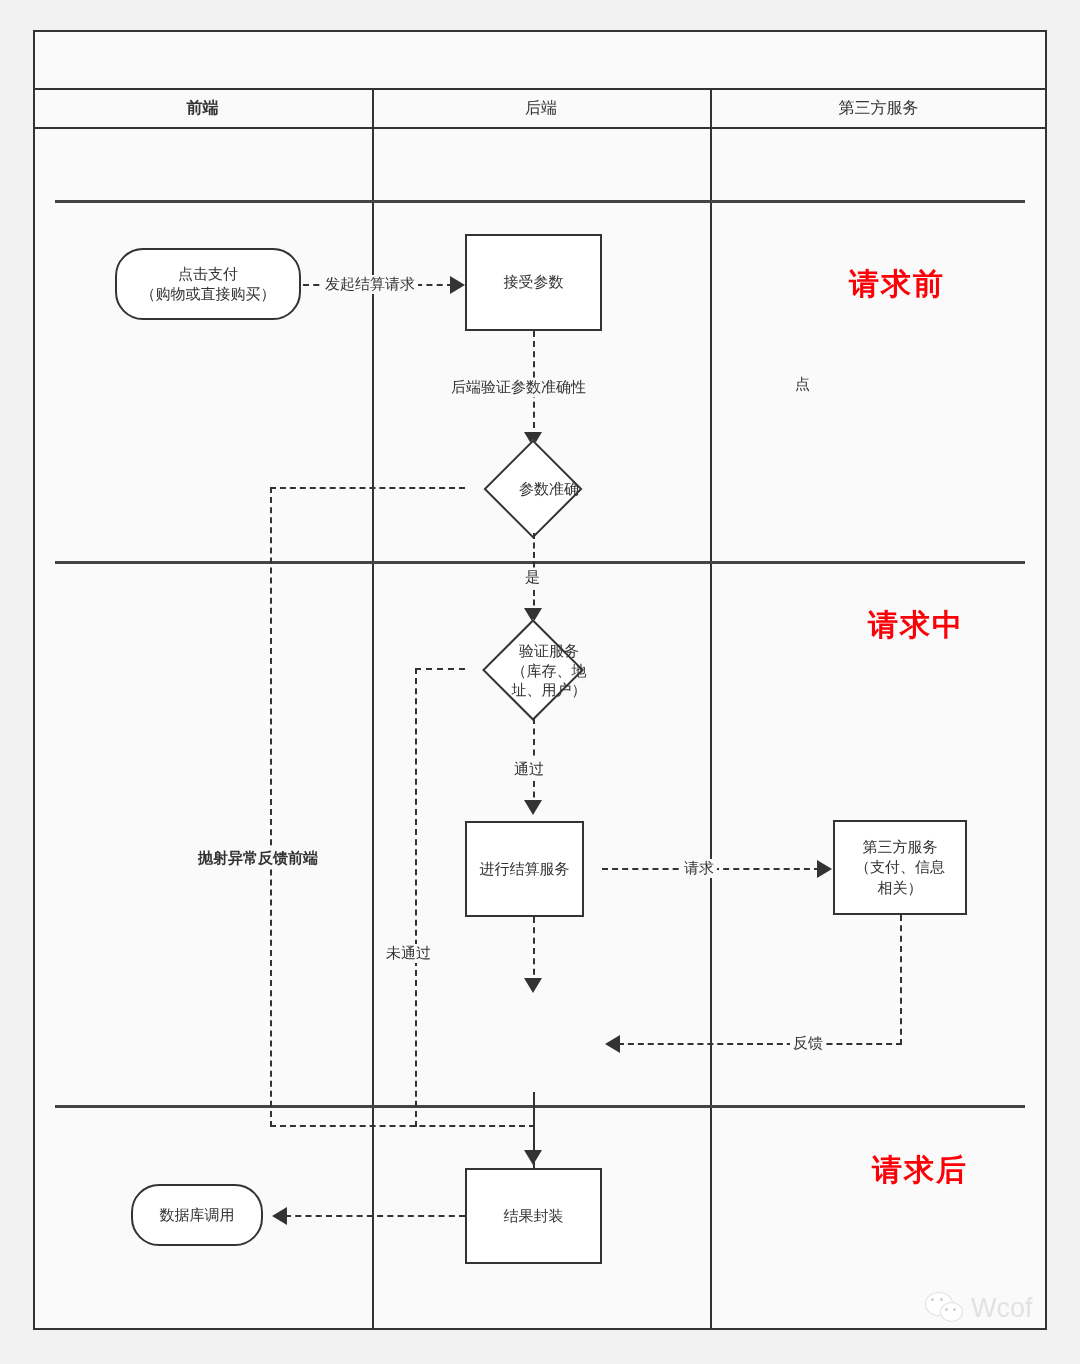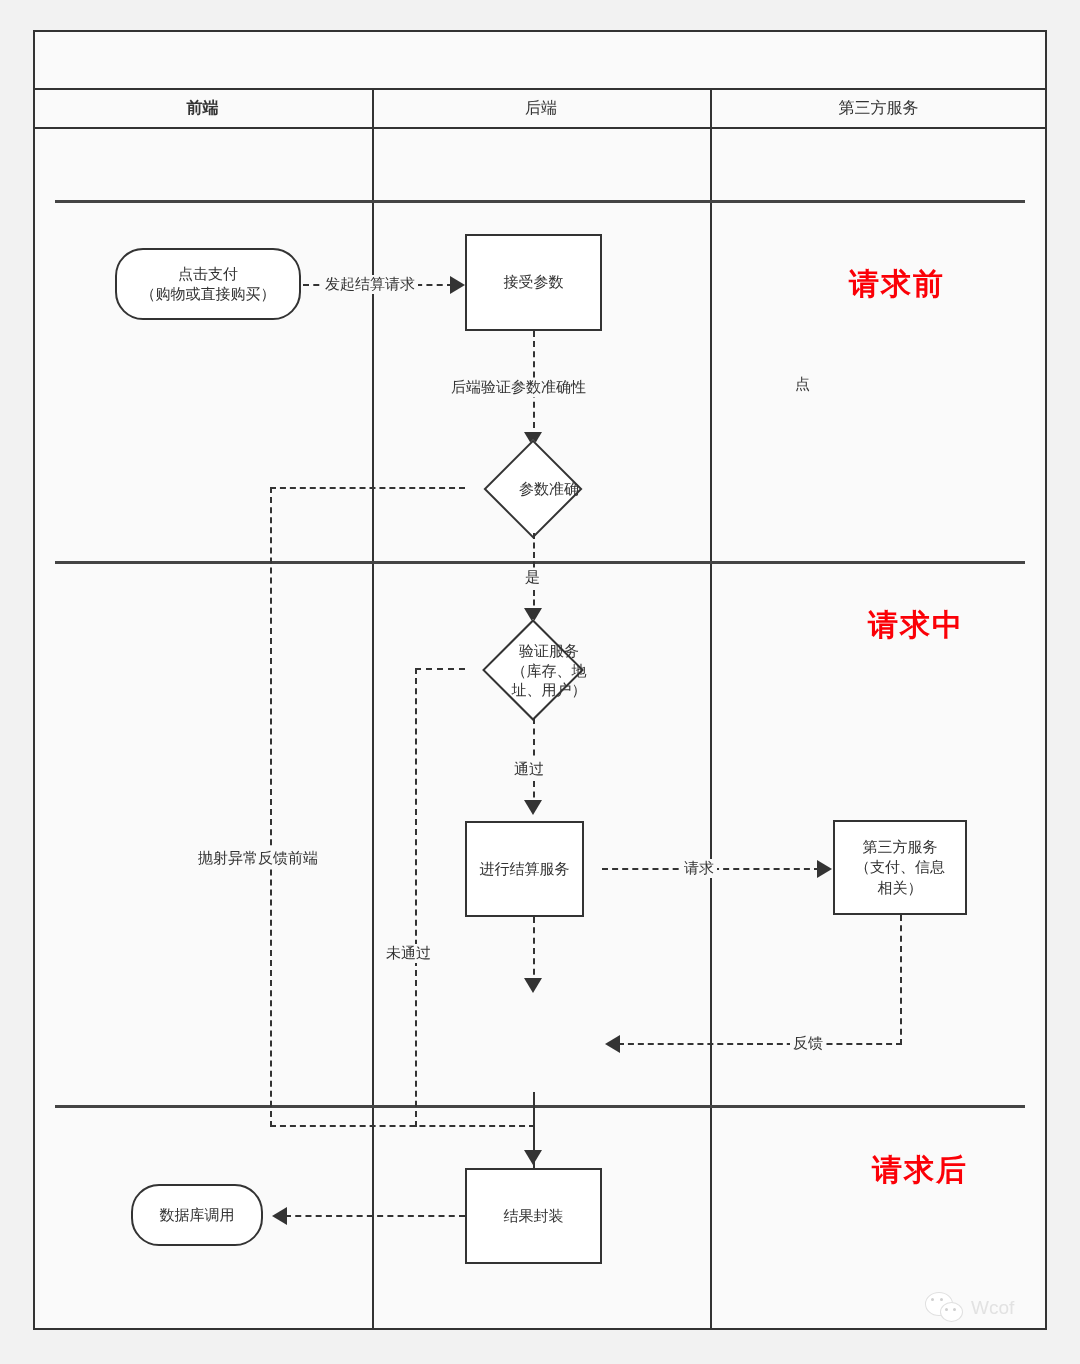--- a/index.html
+++ b/index.html
@@ -182,21 +182,21 @@
     white-space: nowrap;
   }
 
   
   .watermark {
     position: absolute;
     display: flex;
     align-items: center;
     gap: 6px;
     color: #e2e2e2;
-    font-size: 19px;
+    font-size: 27px;
   }
   .wm-bubbles { position: relative; width: 40px; height: 32px; }
   .wm-b1, .wm-b2 {
     position: absolute;
     border-radius: 50%;
     background: #fff;
     border: 1.5px solid #e0e0e0;
   }
   .wm-b1 { width: 26px; height: 22px; left: 0; top: 0; }
   .wm-b2 { width: 21px; height: 18px; left: 15px; top: 10px; }
@@ -251,21 +251,21 @@
     <div class="dshape" style="width:70px; height:70px;"></div>
     <div class="dtext">参数准确</div>
   </div>
 
   <div class="dline-v" style="left:533px; top:533px; height:82px;"></div>
   <div class="arrow down" style="left:524px; top:608px;"></div>
   <div class="edge-label" style="left:522px; top:568px;">是</div>
 
   <div class="dline-h" style="left:270px; top:487px; width:195px;"></div>
   <div class="dline-v" style="left:270px; top:487px; height:640px;"></div>
-  <div class="edge-label" style="left:195px; top:849px;">抛射异常反馈前端</div>
+  <div class="edge-label" style="left:195px; top:849px;font-weight:bold;">抛射异常反馈前端</div>
 
   <div class="diamond" style="left:461px; top:620px; width:144px; height:100px;">
     <div class="dshape" style="width:72px; height:72px;"></div>
     <div class="dtext">
       <span>验证服务</span><br>
       <span>（库存、地</span><br>
       <span>址、用户）</span>
     </div>
   </div>
 

